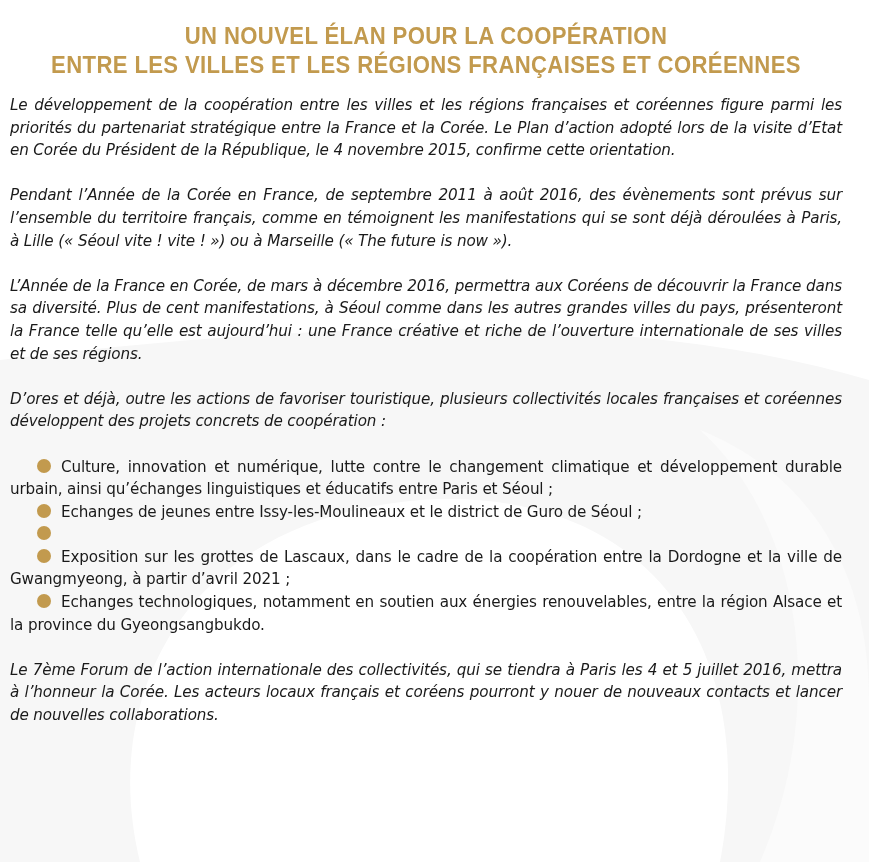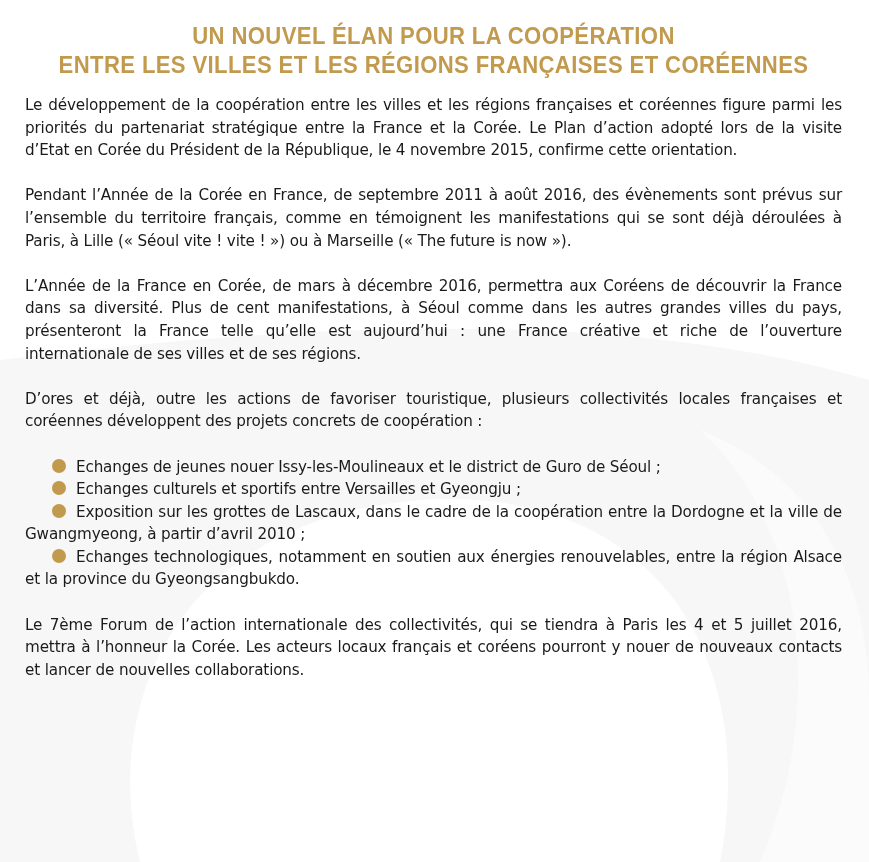--- a/index.html
+++ b/index.html
@@ -3,30 +3,30 @@
   <meta charset="utf-8">
   <style>
     html, body { margin: 0; padding: 0; }
     body {
       width: 869px; height: 862px; position: relative; overflow: hidden;
       background: #ffffff;
       font-family: "DejaVu Sans", sans-serif;
       color: #1a1a1a;
     }
     .bg-deco { position: absolute; left: 0; top: 0; width: 869px; height: 862px; z-index: 0; }
-    .page { position: relative; z-index: 1; padding: 0 27px 0 25px; }
+    .page { position: relative; z-index: 1; padding: 0 27px 0 10px; }
     .title {
       margin: 0; padding-top: 22px; text-align: center;
       font-family: "Liberation Sans", sans-serif; font-weight: bold;
       color: #c29a4e; font-size: 23.5px; line-height: 29px; letter-spacing: 0.4px;
       transform: scaleX(0.94); transform-origin: center top;
     }
     .title span { display: block; }
     .body { margin-top: 14px; font-size: 15.2px; line-height: 22.6px; letter-spacing: -0.15px; }
-    .para { margin: 0 0 22.6px 0; text-align: justify; }
+    .para { margin: 0 0 22.6px 0; text-align: justify; font-style: italic; }
     .list { margin: 0 0 22.6px 0; padding: 0; list-style: none; }
     .list li { text-align: justify; text-indent: 27px; margin: 0; }
     .bullet {
       display: inline-block; width: 14px; height: 14px; border-radius: 50%;
       background: #c29a4e; vertical-align: -1px; margin-right: 10px; text-indent: 0;
     }
   </style>
 </head>
 <body>
 
@@ -42,21 +42,22 @@
     <span>ENTRE LES VILLES ET LES RÉGIONS FRANÇAISES ET CORÉENNES</span>
   </h1>
 
   <div class="body">
     <p class="para">Le développement de la coopération entre les villes et les régions françaises et coréennes figure parmi les priorités du partenariat stratégique entre la France et la Corée. Le Plan d’action adopté lors de la visite d’Etat en Corée du Président de la République, le 4 novembre 2015, confirme cette orientation.</p>
     <p class="para">Pendant l’Année de la Corée en France, de septembre 2011 à août 2016, des évènements sont prévus sur l’ensemble du territoire français, comme en témoignent les manifestations qui se sont déjà déroulées à Paris, à Lille (« Séoul vite ! vite ! ») ou à Marseille (« The future is now »).</p>
     <p class="para">L’Année de la France en Corée, de mars à décembre 2016, permettra aux Coréens de découvrir la France dans sa diversité. Plus de cent manifestations, à Séoul comme dans les autres grandes villes du pays, présenteront la France telle qu’elle est aujourd’hui : une France créative et riche de l’ouverture internationale de ses villes et de ses régions.</p>
     <p class="para">D’ores et déjà, outre les actions de favoriser touristique, plusieurs collectivités locales françaises et coréennes développent des projets concrets de coopération :</p>
 
     <ul class="list">
-      <li><span class="bullet"></span><span>Echanges de jeunes nouer Issy-les-Moulineaux et le district de Guro de Séoul ;</span></li>
-      <li><span class="bullet"></span><span>Echanges culturels et sportifs entre Versailles et Gyeongju ;</span></li>
-      <li><span class="bullet"></span><span>Exposition sur les grottes de Lascaux, dans le cadre de la coopération entre la Dordogne et la ville de Gwangmyeong, à partir d’avril 2010 ;</span></li>
+      <li><span class="bullet"></span><span>Culture, innovation et numérique, lutte contre le changement climatique et développement durable urbain, ainsi qu’échanges linguistiques et éducatifs entre Paris et Séoul ;</span></li>
+      <li><span class="bullet"></span><span>Echanges de jeunes entre Issy-les-Moulineaux et le district de Guro de Séoul ;</span></li>
+      <li><span class="bullet"></span></li>
+      <li><span class="bullet"></span><span>Exposition sur les grottes de Lascaux, dans le cadre de la coopération entre la Dordogne et la ville de Gwangmyeong, à partir d’avril 2021 ;</span></li>
       <li><span class="bullet"></span><span>Echanges technologiques, notamment en soutien aux énergies renouvelables, entre la région Alsace et la province du Gyeongsangbukdo.</span></li>
     </ul>
 
     <p class="para">Le 7ème Forum de l’action internationale des collectivités, qui se tiendra à Paris les 4 et 5 juillet 2016, mettra à l’honneur la Corée. Les acteurs locaux français et coréens pourront y nouer de nouveaux contacts et lancer de nouvelles collaborations.</p>
   </div>
 </div>
 
 </body></html>

